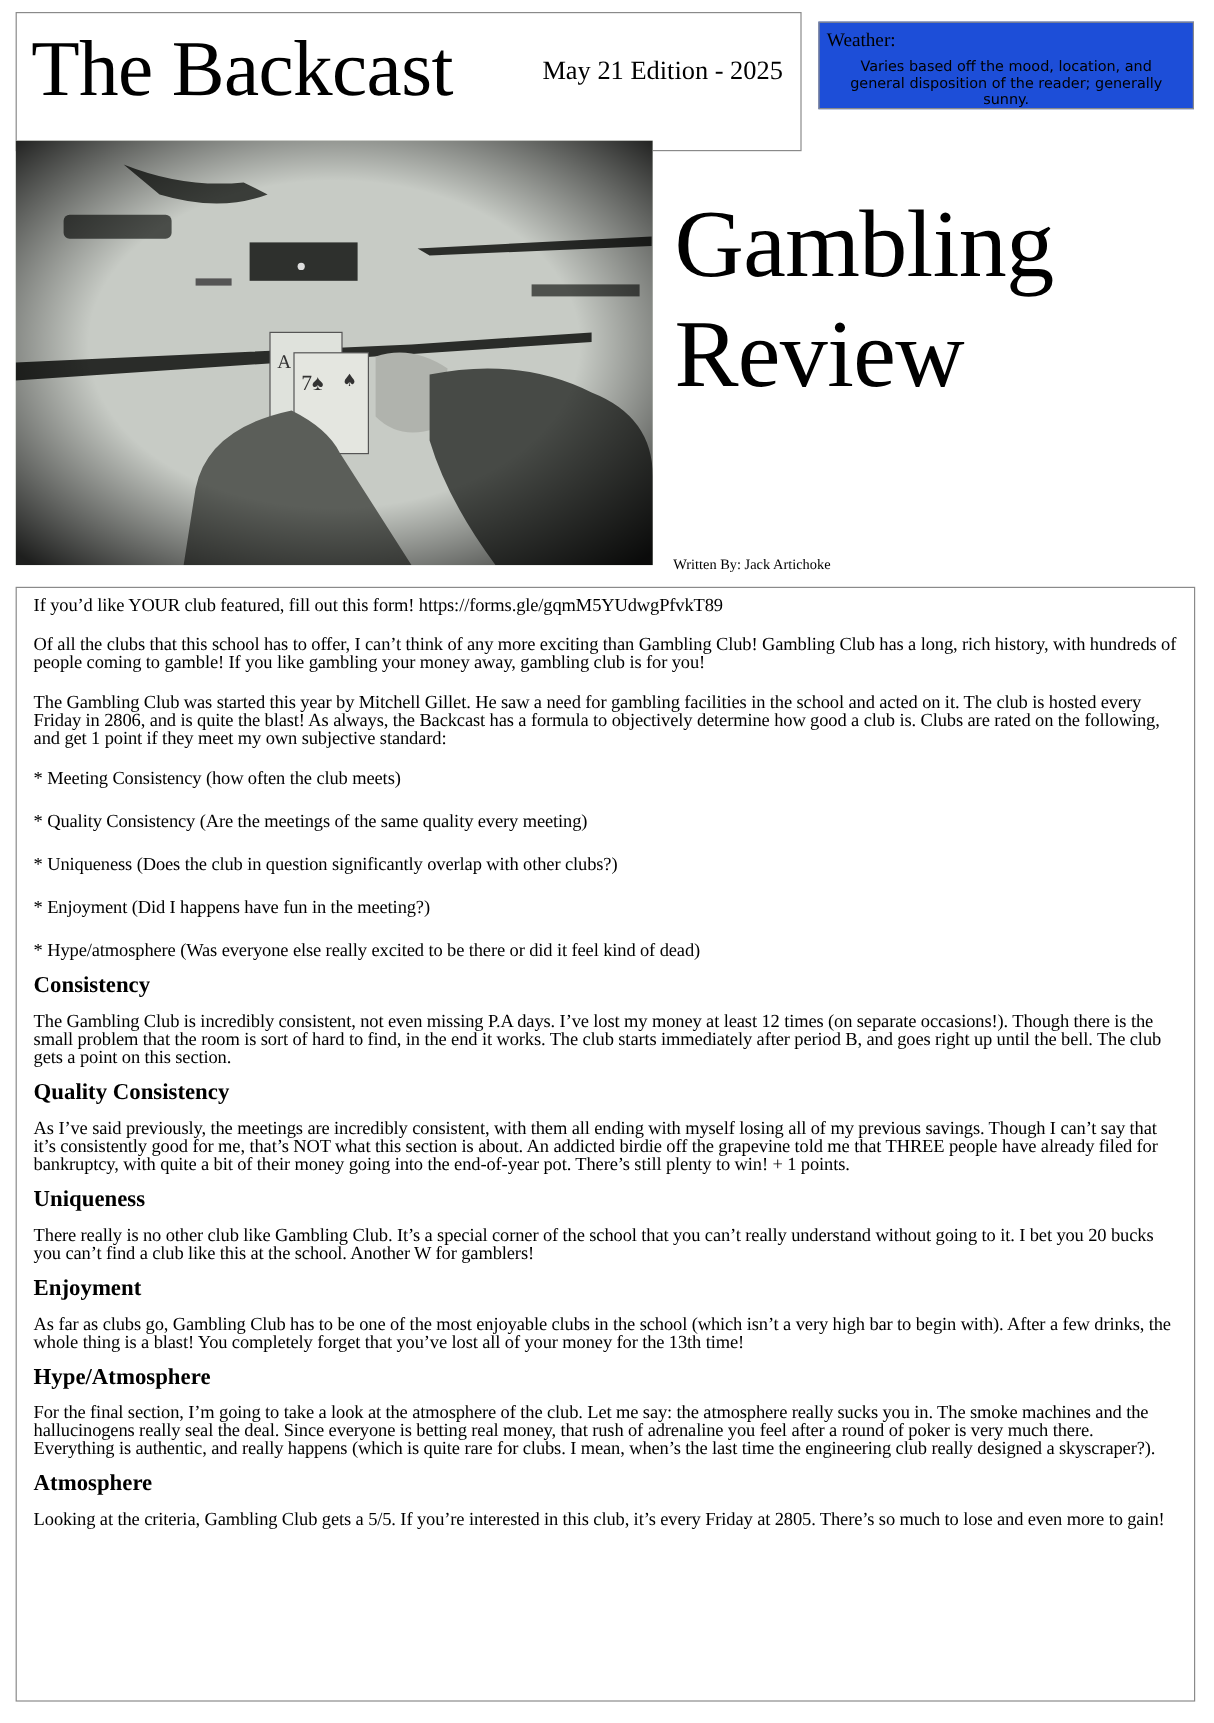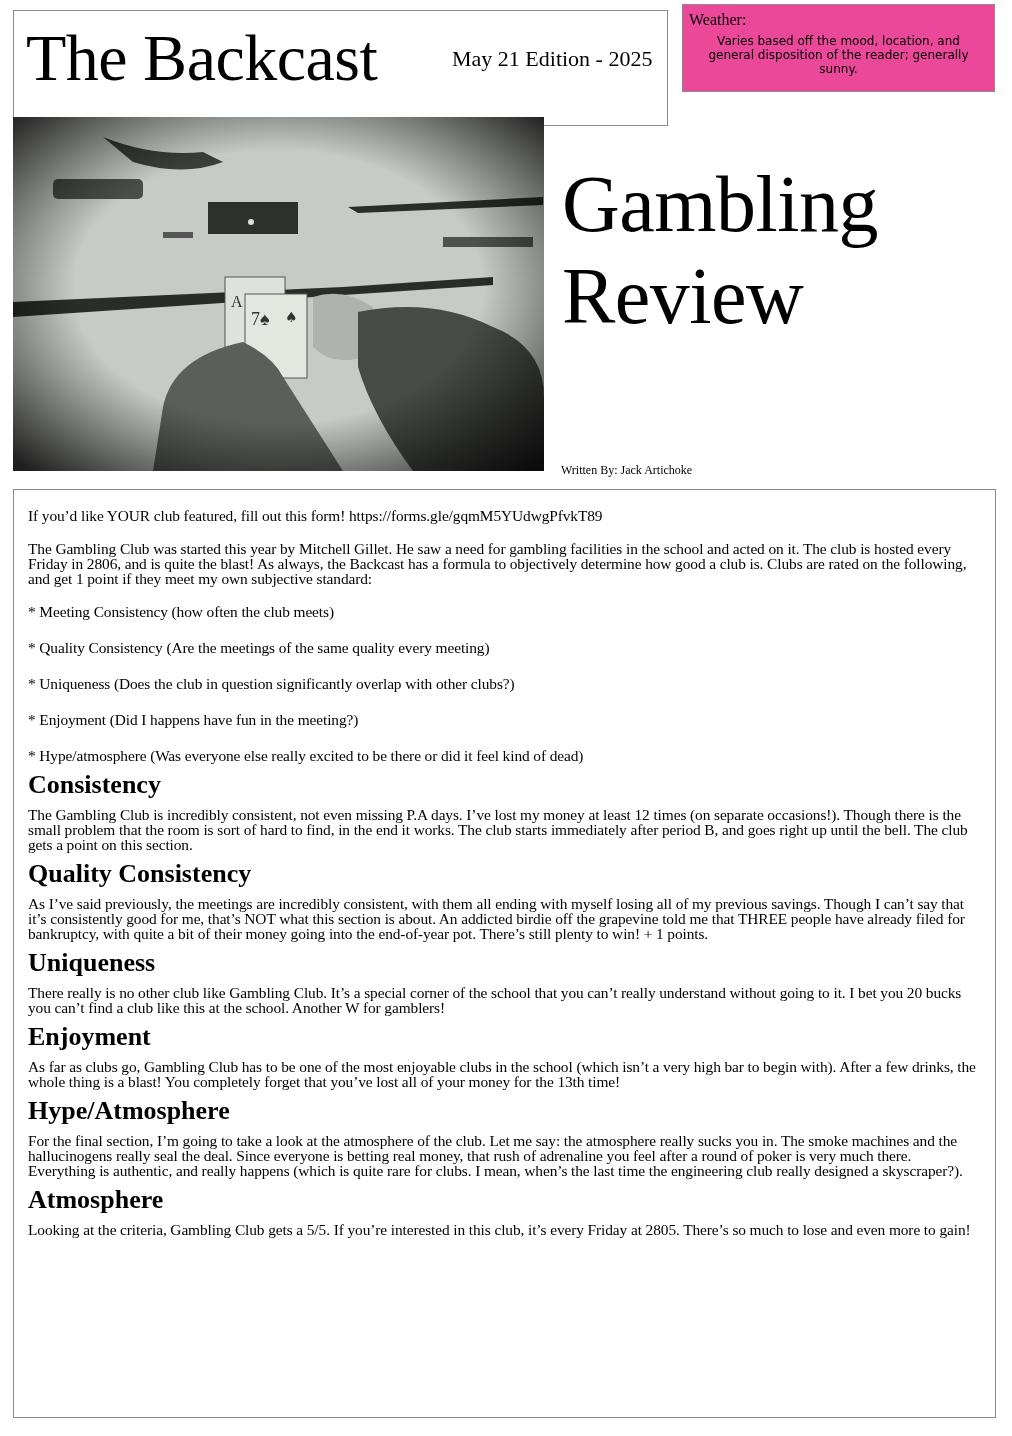--- a/index.html
+++ b/index.html
@@ -14,22 +14,22 @@
     position: absolute; left: 12px; top: 4px;
     font-size: 66px; line-height: 86px; letter-spacing: -0.5px;
     font-family: "Liberation Serif", serif;
   }
   .masthead .edition {
     position: absolute; left: 438px; top: 34px;
     font-size: 22px; line-height: 28px; text-align: center;
   }
 
   .weather {
-    position: absolute; left: 682px; top: 4px; width: 313px; height: 88px;
-    border: 1px solid #8a8a8a; background: #ec4899;
+    position: absolute; left: 682px; top: 18px; width: 313px; height: 73px;
+    border: 1px solid #8a8a8a; background: #1d4ed8;
   }
   .weather .label { position: absolute; left: 6px; top: 5px; font-size: 16px; line-height: 20px; }
   .weather .text {
     position: absolute; left: 10px; right: 10px; top: 29px;
     text-align: center; font-family: "DejaVu Sans", sans-serif;
     font-size: 12px; line-height: 14px;
   }
 
   .photo {
     position: absolute; left: 13px; top: 117px; width: 531px; height: 354px;
@@ -39,27 +39,27 @@
 
   .headline {
     position: absolute; left: 562px; top: 158px;
     font-size: 80px; line-height: 92px; letter-spacing: -0.5px;
   }
   .byline { position: absolute; left: 561px; top: 427px; font-size: 12px; line-height: 14px; margin-top: 36px; }
 
   .article {
     position: absolute; left: 13px; top: 489px; width: 983px; height: 929px;
     border: 1px solid #8a8a8a; background: #fff;
-    padding: 18px 14px 0 14px;
+    padding: 7px 14px 0 14px;
     font-size: 15.4px; line-height: 15px;
   }
   .article p { margin: 0 0 18px 0; letter-spacing: -0.1px; }
   .article p.list { margin-bottom: 21px; }
   .article h2 {
-    font-size: 26px; font-weight: bold; line-height: 24px;
+    font-size: 19px; font-weight: bold; line-height: 24px;
     margin: -8px 0 10px 0;
   }
 </style>
 </head>
 <body>
 
 <div class="masthead">
   <div class="title">The Backcast</div>
   <div class="edition">May 21 Edition - 2025</div>
 </div>
@@ -102,20 +102,21 @@
 </div>
 
 <div class="headline">
   <div>Gambling</div>
   <div>Review</div>
 </div>
 <div class="byline">Written By: Jack Artichoke</div>
 
 <div class="article">
   <p>If you’d like YOUR club featured, fill out this form! https://forms.gle/gqmM5YUdwgPfvkT89</p>
+  <p>Of all the clubs that this school has to offer, I can’t think of any more exciting than Gambling Club! Gambling Club has a long, rich history, with hundreds of people coming to gamble! If you like gambling your money away, gambling club is for you!</p>
   <p>The Gambling Club was started this year by Mitchell Gillet. He saw a need for gambling facilities in the school and acted on it. The club is hosted every Friday in 2806, and is quite the blast! As always, the Backcast has a formula to objectively determine how good a club is. Clubs are rated on the following, and get 1 point if they meet my own subjective standard:</p>
 
   <p class="list">* Meeting Consistency (how often the club meets)</p>
   <p class="list">* Quality Consistency (Are the meetings of the same quality every meeting)</p>
   <p class="list">* Uniqueness (Does the club in question significantly overlap with other clubs?)</p>
   <p class="list">* Enjoyment (Did I happens have fun in the meeting?)</p>
   <p class="list" style="margin-bottom:18px">* Hype/atmosphere (Was everyone else really excited to be there or did it feel kind of dead)</p>
 
   <h2>Consistency</h2>
   <p>The Gambling Club is incredibly consistent, not even missing P.A days. I’ve lost my money at least 12 times (on separate occasions!). Though there is the small problem that the room is sort of hard to find, in the end it works. The club starts immediately after period B, and goes right up until the bell.  The club gets a point on this section.</p>

